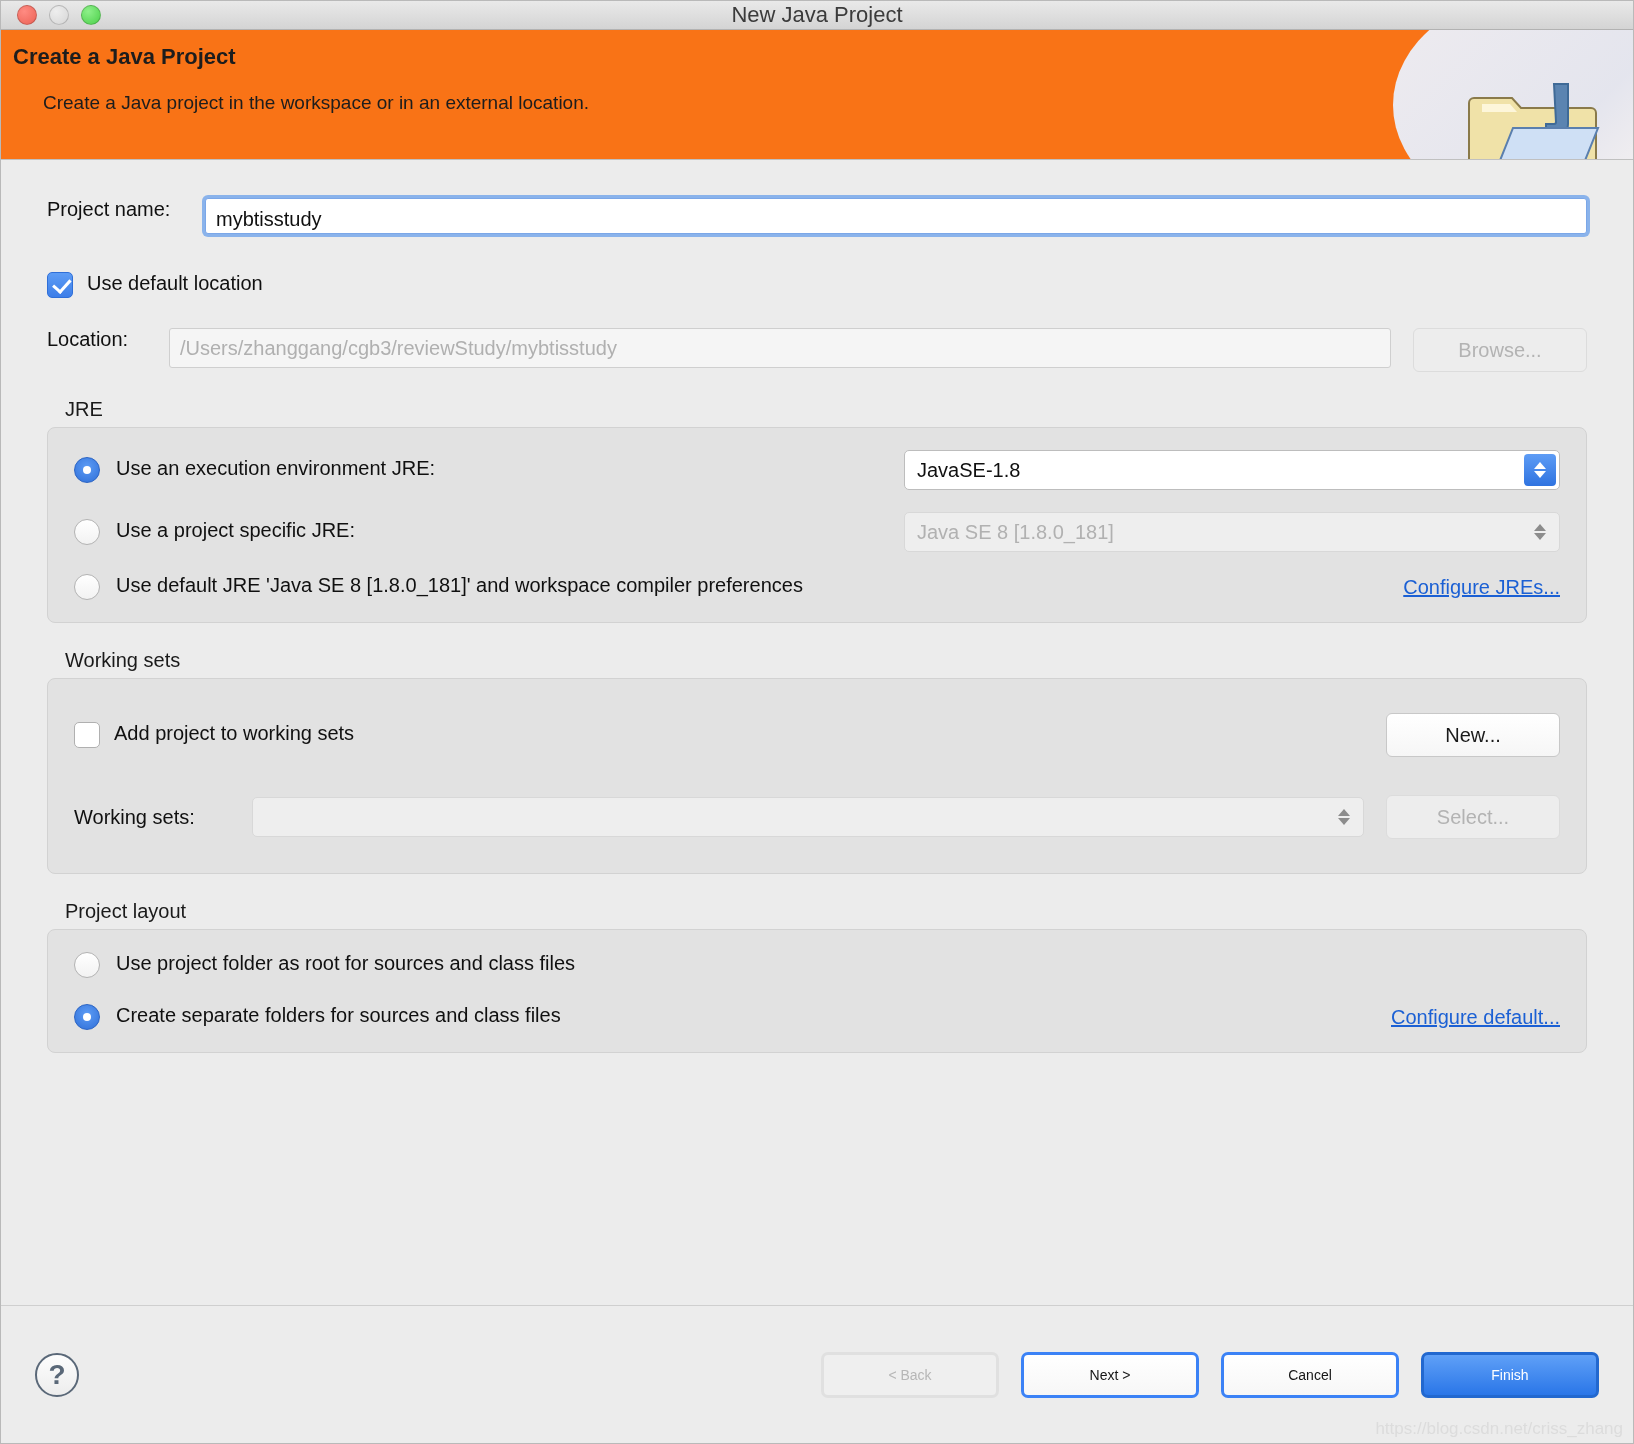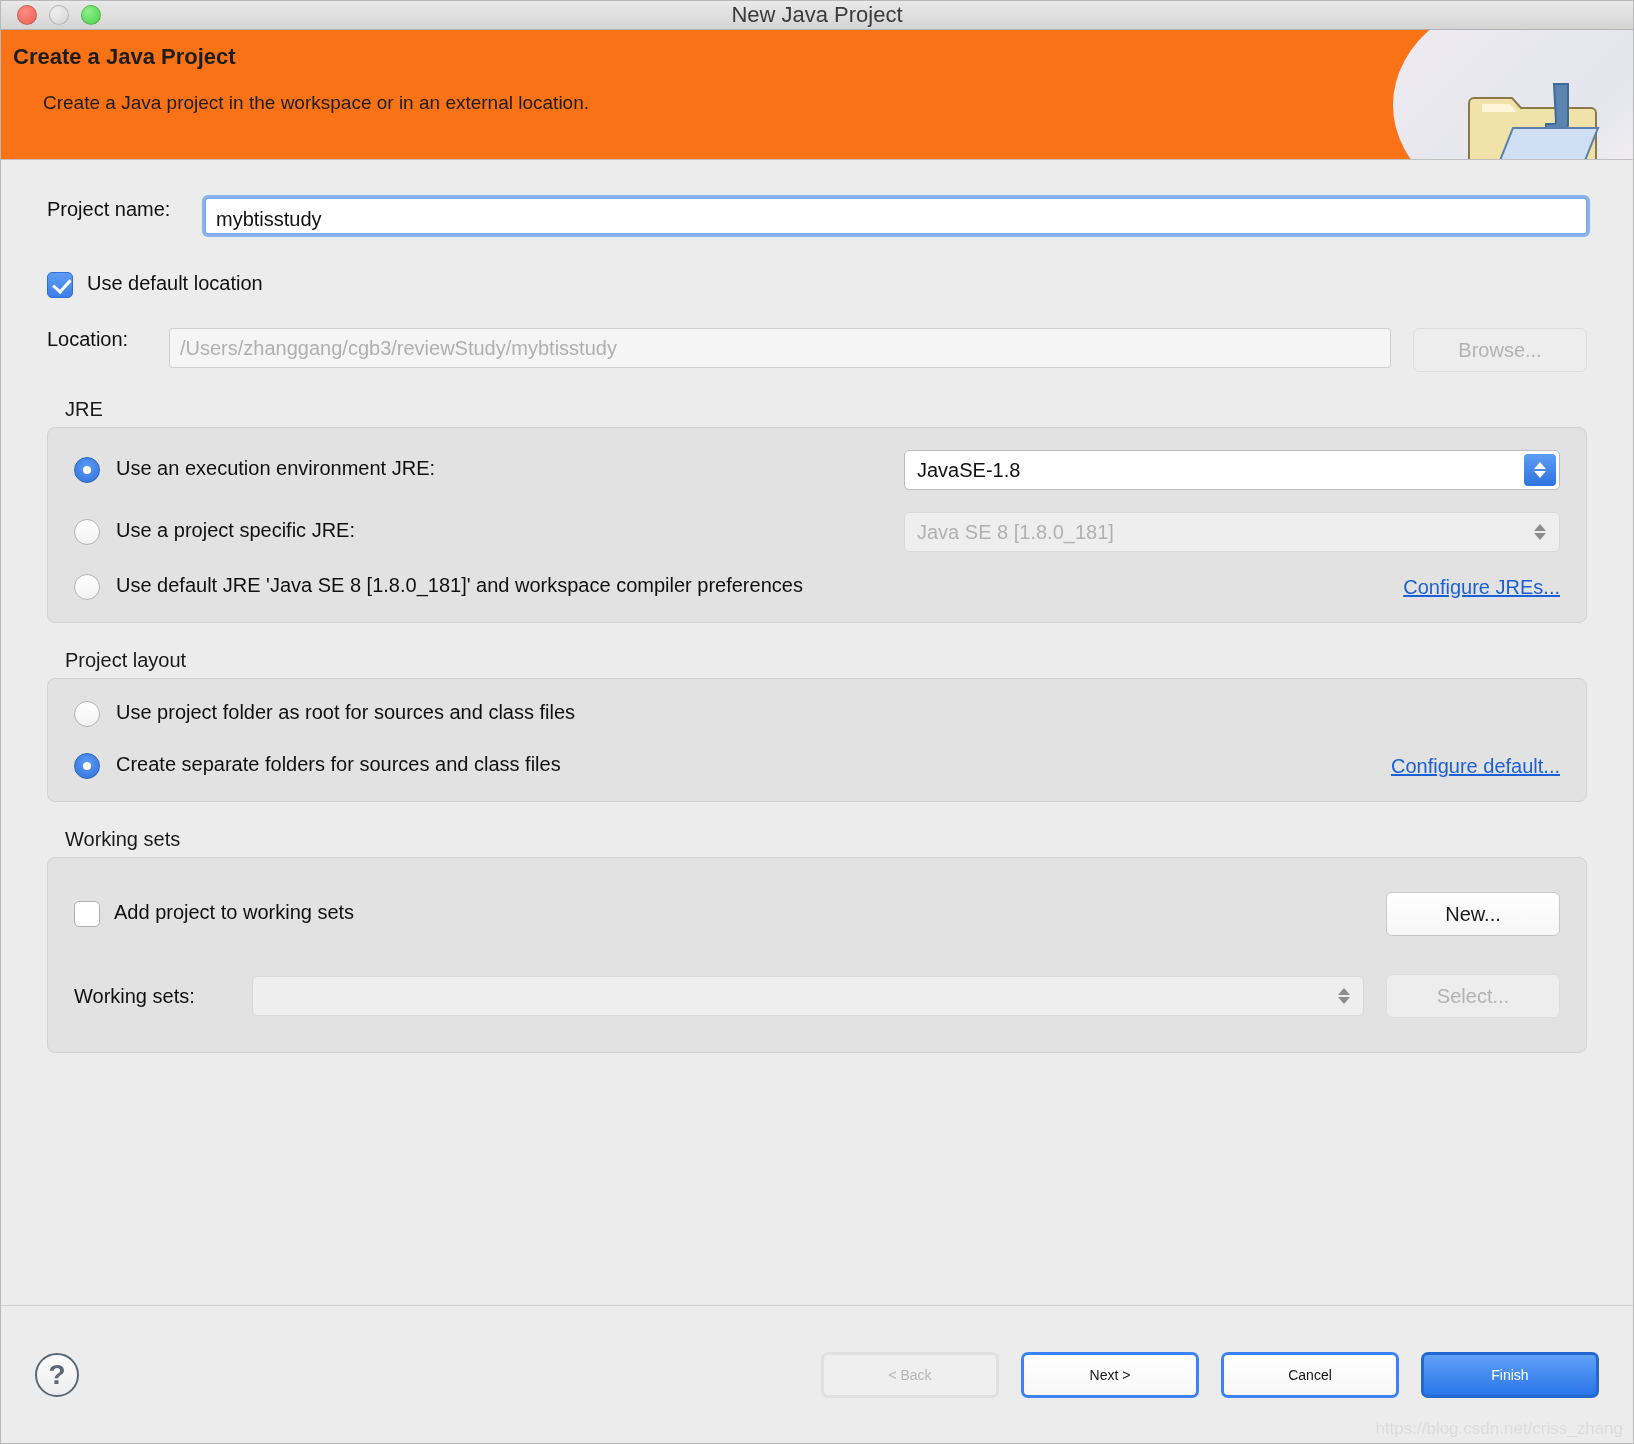--- a/index.html
+++ b/index.html
@@ -417,46 +417,20 @@
           </div>
           <div style="flex:1; text-align:right;">
             <span class="link">Configure JREs...</span>
           </div>
         </div>
 
       </div>
     </div>
 
     <div class="group">
-      <div class="group-title">Project layout</div>
-      <div class="group-box">
-
-        <div class="jre-line">
-          <div class="radio-row" style="flex:1">
-            <div class="radio"></div>
-            <div class="radio-label">Use project folder as root for sources and class files</div>
-          </div>
-        </div>
-
-        <div class="spacer-16"></div>
-
-        <div class="jre-line">
-          <div class="radio-row" style="flex:1">
-            <div class="radio selected"></div>
-            <div class="radio-label">Create separate folders for sources and class files</div>
-          </div>
-          <div style="text-align:right;">
-            <span class="link">Configure default...</span>
-          </div>
-        </div>
-
-      </div>
-    </div>
-
-    <div class="group">
       <div class="group-title">Working sets</div>
       <div class="group-box" style="padding:34px 26px 34px 26px">
 
         <div class="ws-line">
           <div class="row" style="flex:1">
             <div class="checkbox"></div>
             <div class="label-lg">Add project to working sets</div>
           </div>
           <button class="btn">New...</button>
         </div>
@@ -473,20 +447,46 @@
                   <span class="chev down"></span>
               </span>
             </div>
           </div>
           <button class="btn disabled" style="margin-left:22px">Select...</button>
         </div>
 
       </div>
     </div>
 
+    <div class="group">
+      <div class="group-title">Project layout</div>
+      <div class="group-box">
+
+        <div class="jre-line">
+          <div class="radio-row" style="flex:1">
+            <div class="radio"></div>
+            <div class="radio-label">Use project folder as root for sources and class files</div>
+          </div>
+        </div>
+
+        <div class="spacer-16"></div>
+
+        <div class="jre-line">
+          <div class="radio-row" style="flex:1">
+            <div class="radio selected"></div>
+            <div class="radio-label">Create separate folders for sources and class files</div>
+          </div>
+          <div style="text-align:right;">
+            <span class="link">Configure default...</span>
+          </div>
+        </div>
+
+      </div>
+    </div>
+
   </div>
 
   <div class="footer">
     <div class="help-icon">?</div>
     <div class="footer-spacer"></div>
     <button class="fbtn disabled">&lt; Back</button>
     <button class="fbtn">Next &gt;</button>
     <button class="fbtn">Cancel</button>
     <button class="fbtn primary">Finish</button>
     <div class="watermark">https://blog.csdn.net/criss_zhang</div>

